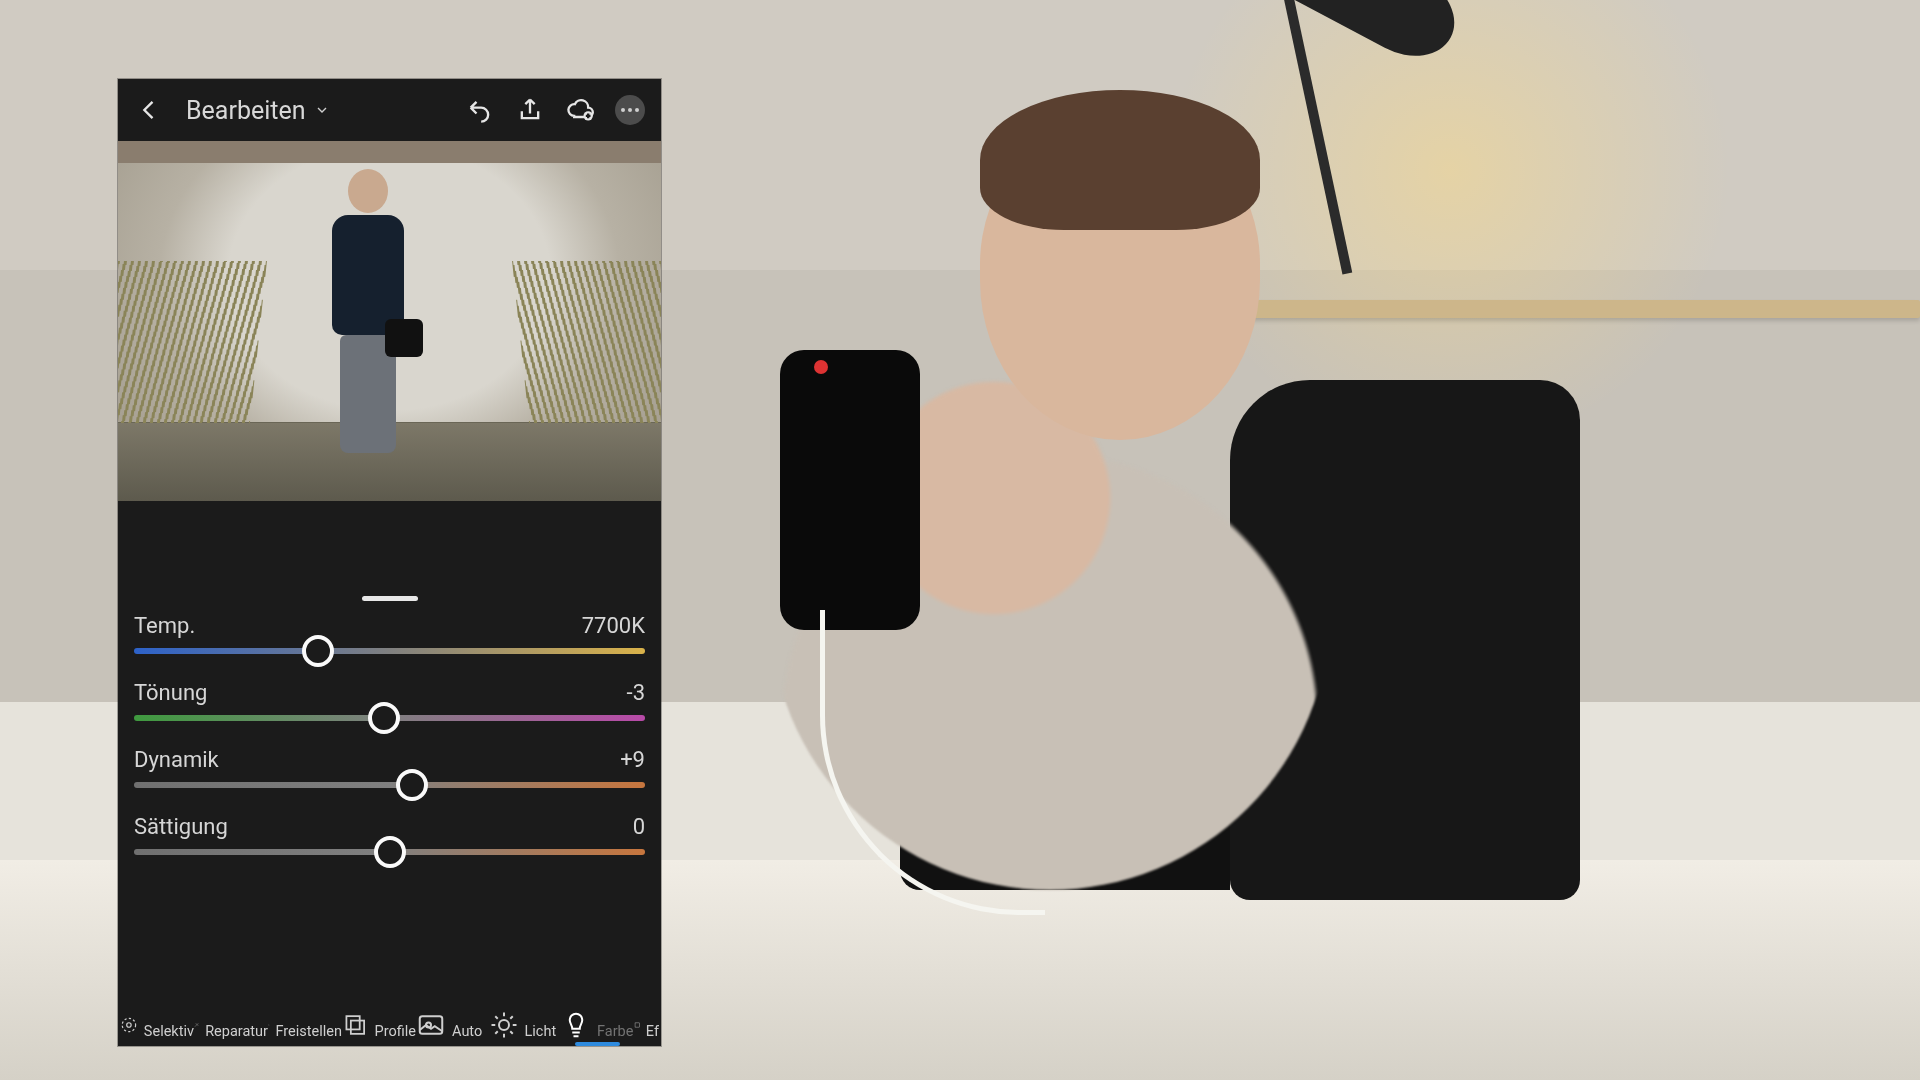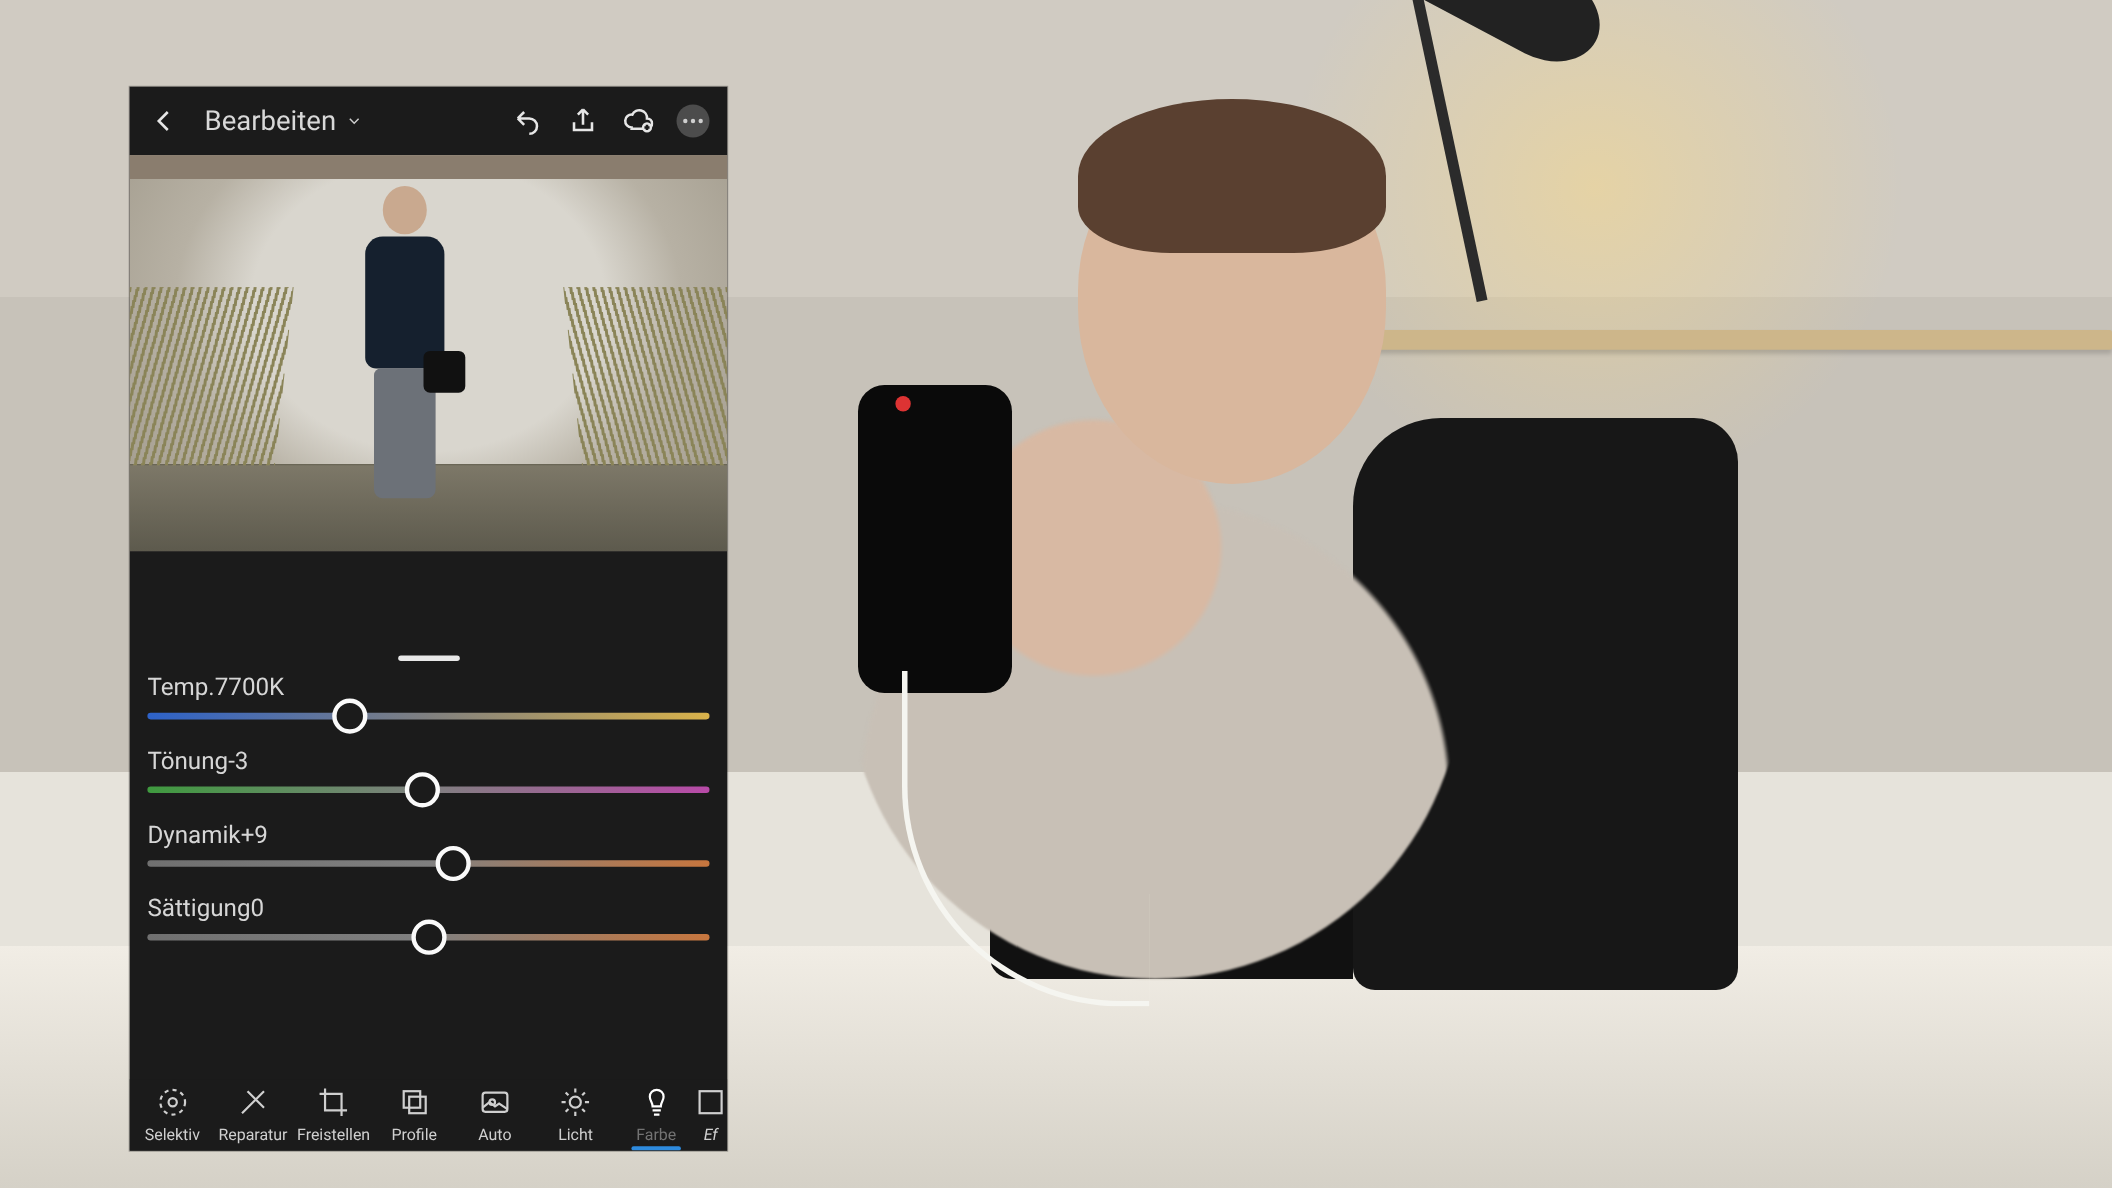--- a/index.html
+++ b/index.html
@@ -118,52 +118,52 @@
   .preview .man .head{width:40px;height:44px;background:#c9a98f;border-radius:50%;margin:0 auto;}
   .preview .man .torso{width:72px;height:120px;background:#15202e;border-radius:16px 16px 10px 10px;margin:2px auto 0;}
   .preview .man .legs{width:56px;height:118px;background:#6c7178;margin:0 auto;border-radius:6px 6px 8px 8px;}
   .preview .man .cam{position:absolute;right:-12px;top:150px;width:38px;height:38px;background:#111;border-radius:6px;}
 
   .handle-zone{ height:100px; display:flex; align-items:flex-end; justify-content:center; padding-bottom:10px;}
   .handle{ width:56px; height:5px; background:#e8e8e8; border-radius:3px;}
 
   .sliders{ padding: 2px 16px 0; display:flex; flex-direction:column; gap:26px;}
   .slider-row{ display:flex; flex-direction:column; gap:10px;}
-  .slider-labels{ display:flex; justify-content:flex-start; font-size:22px; color:#d6d6d6;}
+  .slider-labels{ display:flex; justify-content:space-between; font-size:22px; color:#d6d6d6;}
   .track{ position:relative; height:6px; border-radius:3px;}
   .track.temp{ background:linear-gradient(90deg,#2d62c9 0%, #808080 50%, #d9b24a 100%);}
   .track.tint{ background:linear-gradient(90deg,#3f9a3f 0%, #808080 50%, #b84aa8 100%);}
   .track.vib { background:linear-gradient(90deg,#707070 0%, #808080 50%, #c7763e 100%);}
   .track.sat { background:linear-gradient(90deg,#707070 0%, #808080 50%, #c7763e 100%);}
   .thumb{
     position:absolute; top:50%; width:24px; height:24px; border-radius:50%;
     background:#1b1b1b; border:4px solid #fafafa; transform:translate(-50%,-50%);
   }
 
   .toolstrip{
     margin-top:auto;
     display:flex; align-items:flex-end;
     padding: 6px 2px 6px;
     gap:0;
     background:#1b1b1b;
     overflow:hidden;
   }
   .tool{
-    width:74px; display:flex; flex-direction:column; align-items:center; gap:6px;
+    width:74px; display:flex; align-items:flex-end; gap:6px;
     color:#cfcfcf; font-size:14.5px;
     position:relative;
   }
   .tool svg{ width:30px; height:30px; stroke:#cfcfcf; fill:none; stroke-width:1.6;}
   .tool.active{ color:#737373;}
   .tool.active svg{ stroke:#fff;}
   .tool.active::after{
     content:""; position:absolute; bottom:-6px; left:14px; right:14px; height:4px;
     background:#2e8bde; border-radius:2px;
   }
-  .tool.cut{ width:26px; overflow:hidden;font-style:italic;}
+  .tool.cut{ width:26px; overflow:hidden;}
 </style>
 </head>
 <body>
 
 <div class="bg-video">
   <div class="shelf"></div>
   <div class="lamp-arm"></div>
   <div class="lamp-head"></div>
   <div class="desk"></div>
   <div class="chair"></div>

